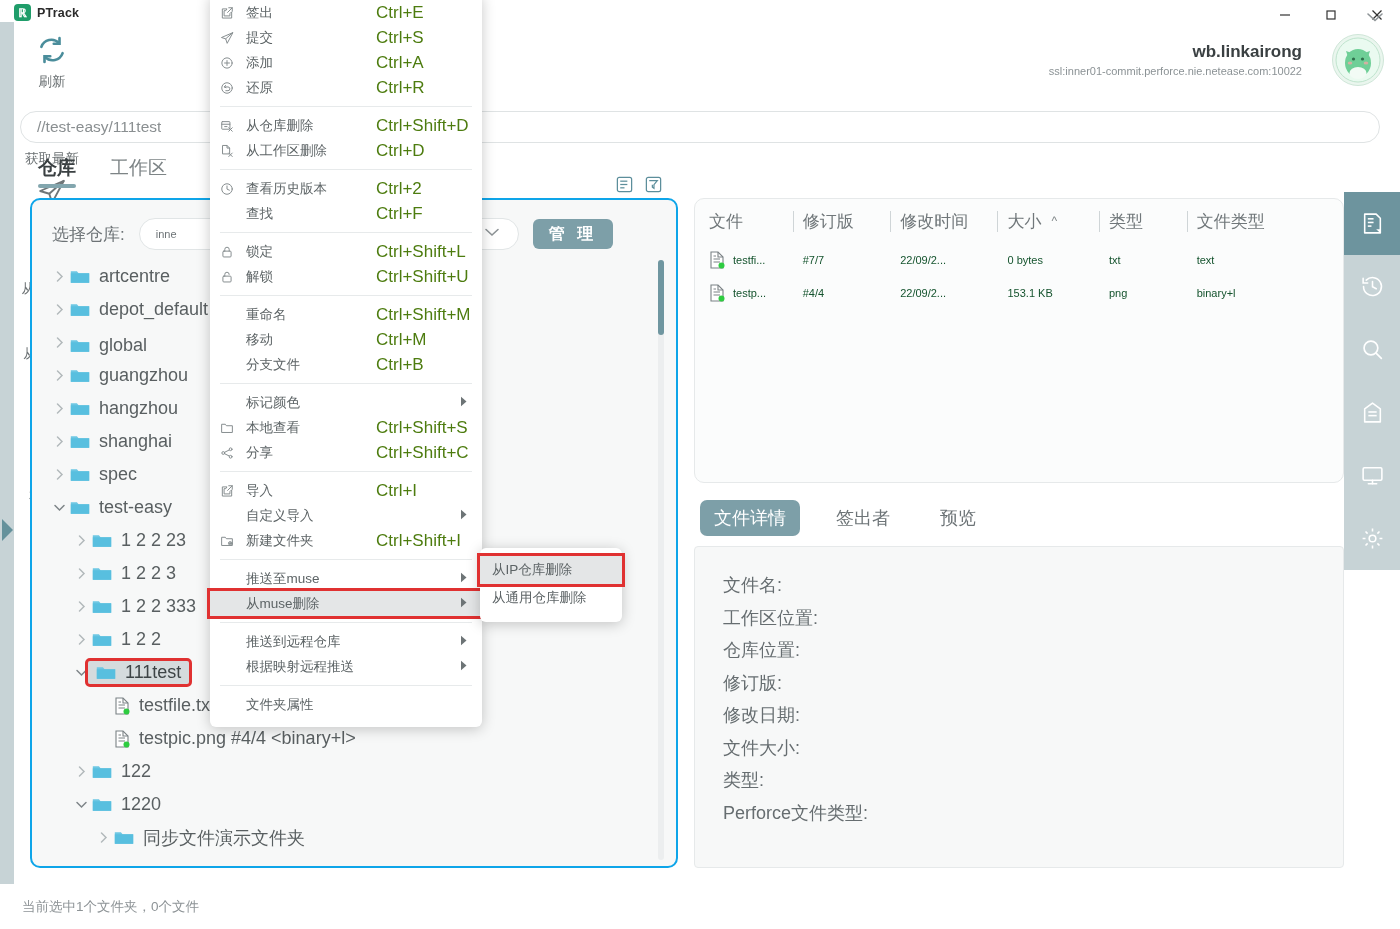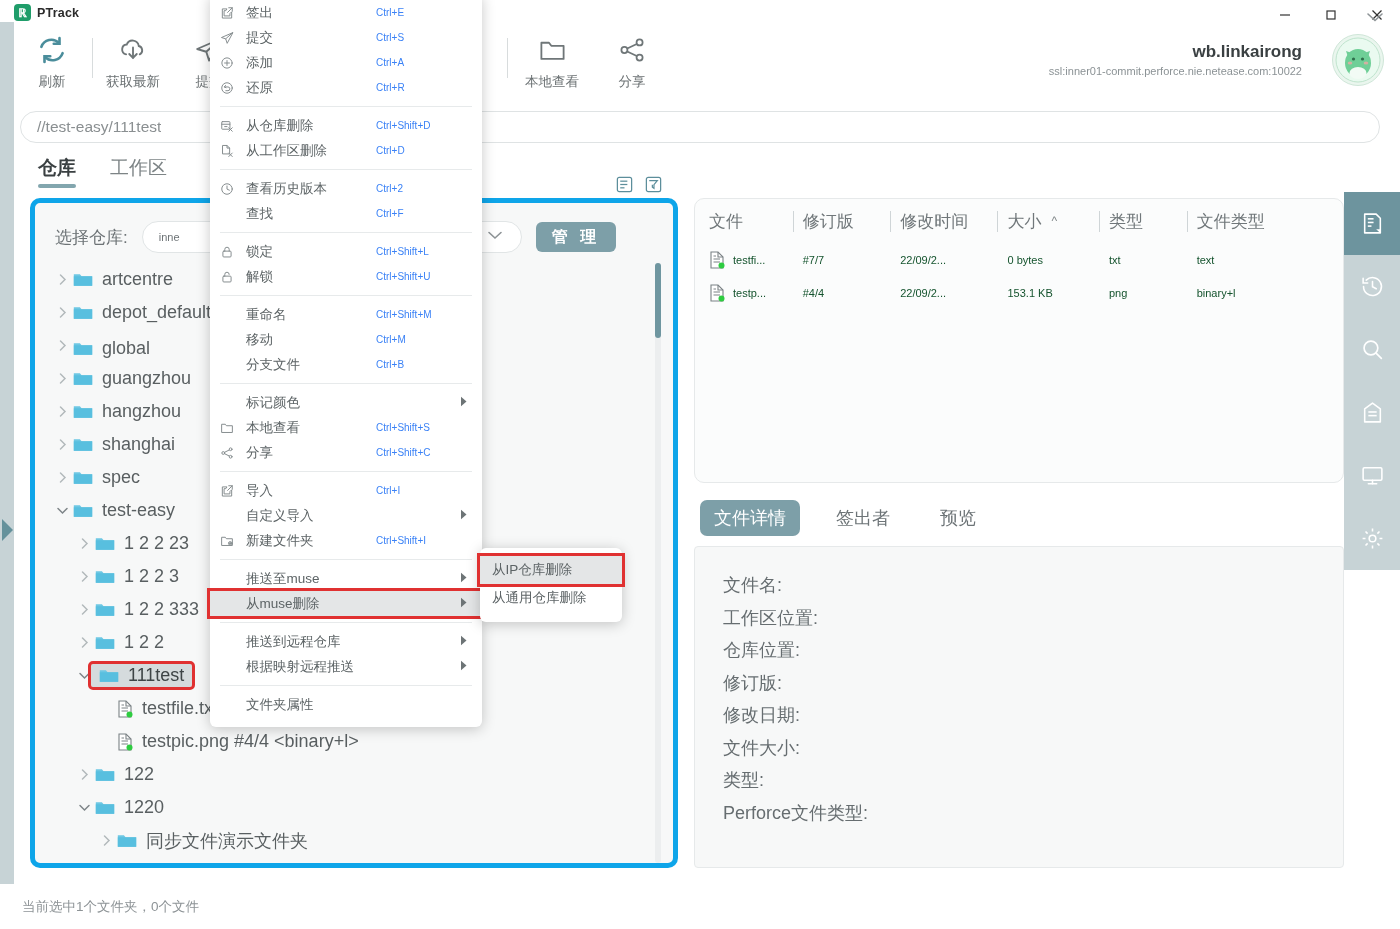--- a/index.html
+++ b/index.html
@@ -30,21 +30,21 @@
     width:17px;height:17px;border-radius:4px;background:#1f9d6a;
     color:#fff;font-size:12px;font-weight:bold;display:flex;align-items:center;justify-content:center;
     font-family:"Liberation Serif", serif;
   }
   .logo-text{font-size:12.5px;font-weight:bold;color:#2b2b2b;letter-spacing:.2px;}
   .win-btns{position:absolute;right:0;top:0;display:flex;}
   .win-btn{width:46px;height:30px;display:flex;align-items:center;justify-content:center;color:#333;}
   .win-btn svg{display:block;}
 
   
-  .toolbar{position:absolute;left:14px;top:26px;height:74px;display:flex;align-items:flex-start;}
+  .toolbar{position:absolute;left:14px;top:26px;height:74px;display:flex;align-items:flex-start;flex-direction:column;}
   .tool{
     width:76px;height:74px;display:flex;flex-direction:column;align-items:center;
     justify-content:flex-start;padding-top:8px;gap:7px;
   }
   .tool .ico{height:32px;display:flex;align-items:center;justify-content:center;color:#6f7678;}
   .tool .lbl{font-size:13.5px;color:#6b7173;white-space:nowrap;}
   .tool.accent .ico{color:#4a8d9b;}
   .tsep{width:1px;height:40px;background:#d8dcdd;margin:12px 2px 0 2px;}
 
   
@@ -73,21 +73,21 @@
   .tab.active::after{
     content:"";position:absolute;left:0;right:0;bottom:0;height:4px;border-radius:2px;background:#82a6ae;
   }
 
   
   .listctrls{position:absolute;left:615px;top:175px;display:flex;gap:10px;color:#5c8e9b;}
 
   
   .left-card{
     position:absolute;left:30px;top:198px;width:648px;height:670px;
-    background:#f7f8f8;border:5px solid #0ea5e9;border-radius:10px;
+    background:#f7f8f8;border:2px solid #0ea5e9;border-radius:10px;
   }
   .repo-row{position:absolute;left:20px;top:18px;display:flex;align-items:center;gap:14px;}
   .repo-label{font-size:17px;color:#6d7376;}
   .repo-select{
     width:380px;height:32px;border:1px solid #e1e5e6;border-radius:16px;background:#fff;
     display:flex;align-items:center;justify-content:space-between;padding:0 16px;
   }
   .repo-val{font-size:11px;color:#6d7376;}
   .manage-btn{
     height:30px;padding:0 16px;border-radius:6px;background:#7d9fa8;color:#fff;
@@ -140,21 +140,21 @@
   
   .ctx{
     position:absolute;left:210px;top:-6px;width:272px;
     background:#fff;border-radius:6px;
     box-shadow:0 2px 14px rgba(0,0,0,.22);
     padding:6px 0 10px 0;
   }
   .mi{height:25px;display:flex;align-items:center;padding:0 14px 0 10px;font-size:13.5px;color:#5d6466;position:relative;}
   .mi .mico{width:26px;display:flex;align-items:center;color:#868d8f;}
   .mi .mlbl{flex:1;white-space:nowrap;}
-  .mi .mkey{font-size:10px;color:#3b82f6;margin-left:10px;white-space:nowrap;}
+  .mi .mkey{font-size:17px;color:#4d7c0f;margin-left:10px;white-space:nowrap;}
   .mi .marrow{margin-left:10px;color:#6d7476;font-size:11px;}
   .mi.hl{background:#e4e6e7;}
   .msep{height:1px;background:#e7eaeb;margin:6px 10px;}
 
   .submenu{
     position:absolute;left:480px;top:548px;width:142px;
     background:#fff;border-radius:6px;box-shadow:0 2px 14px rgba(0,0,0,.22);
     padding:8px 0 10px 0;
   }
   .smi{height:28px;display:flex;align-items:center;padding:0 12px;font-size:13.5px;color:#5d6466;}

